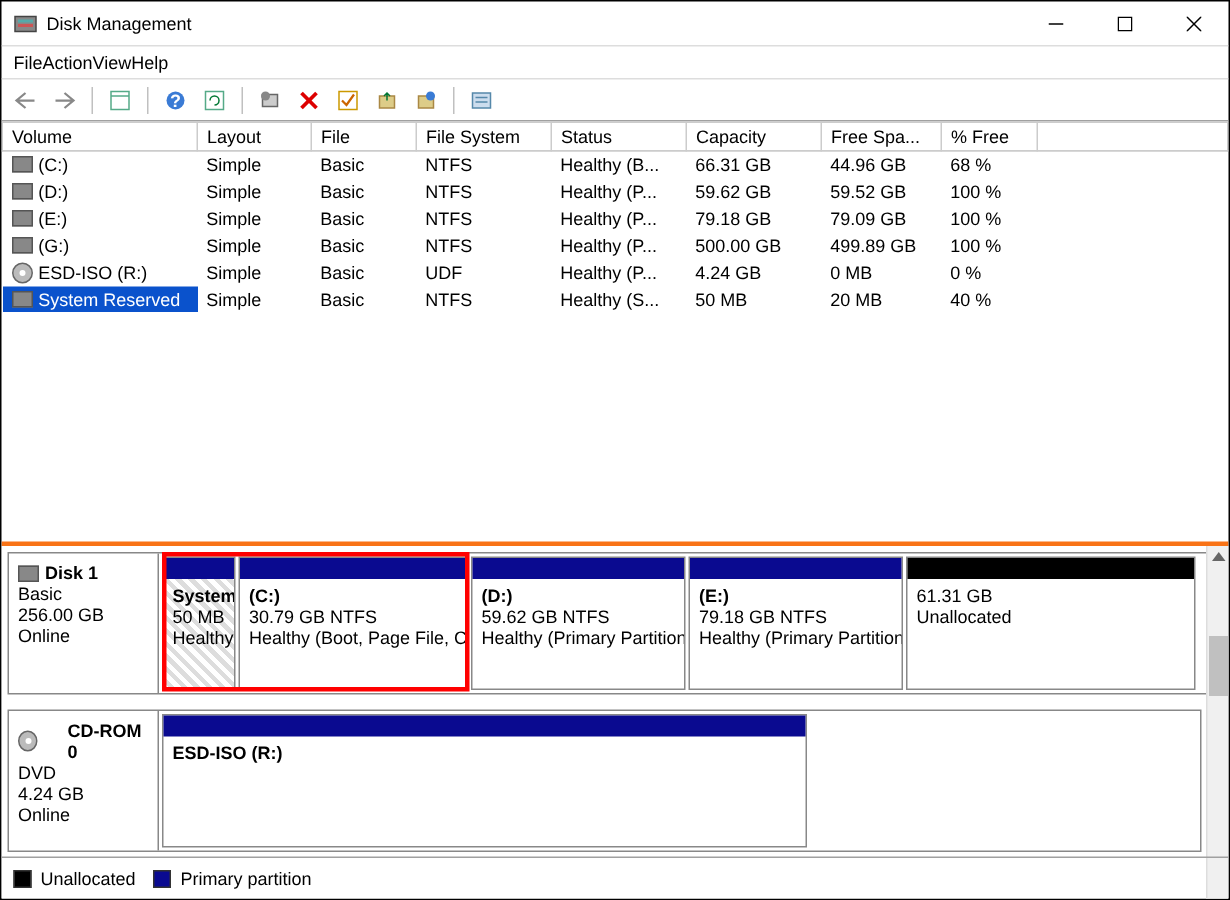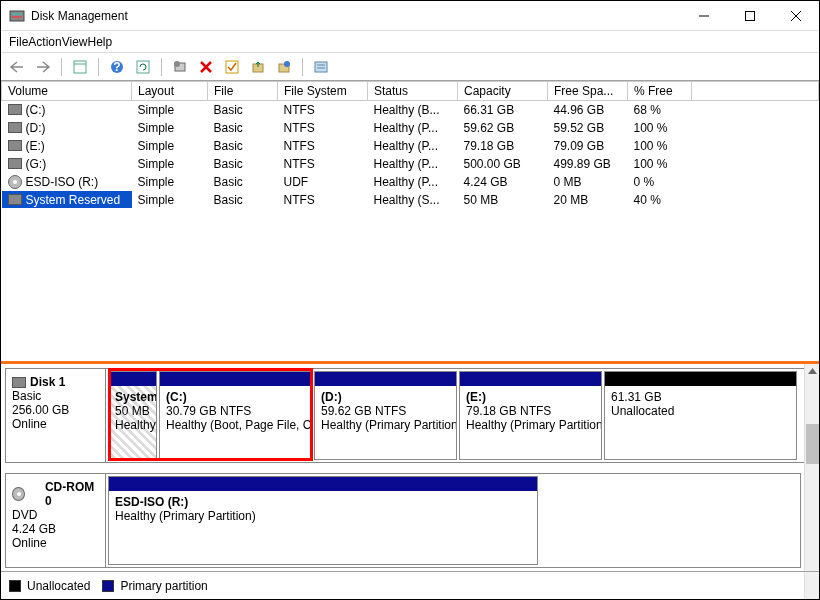--- a/index.html
+++ b/index.html
@@ -346,21 +346,20 @@
           </div>
           <div>DVD</div>
           <div>4.24 GB</div>
           <div>Online</div>
         </div>
         <div class="disk-parts">
           <div class="part" style="width: 430px;">
             <div class="part-hdr"></div>
             <div class="part-body">
               <div style="font-weight: bold;">ESD-ISO  (R:)</div>
-              <div>Healthy (Primary Partition)</div>
             </div>
           </div>
         </div>
       </div>
     </div>
   <div class="redbox" style="left:107px; top:4px; width:205px; height:93px;"></div>
   <div class="disk-scroll">
     <svg width="15" height="15" style="position:absolute;top:0">
         <path d="M3 10 L7.5 4 L12 10 Z" fill="#666"></path>
       </svg>

